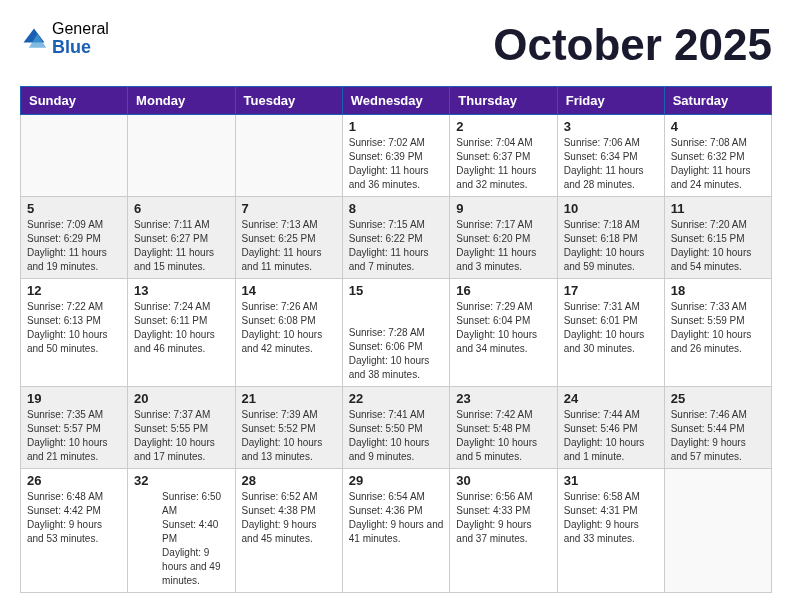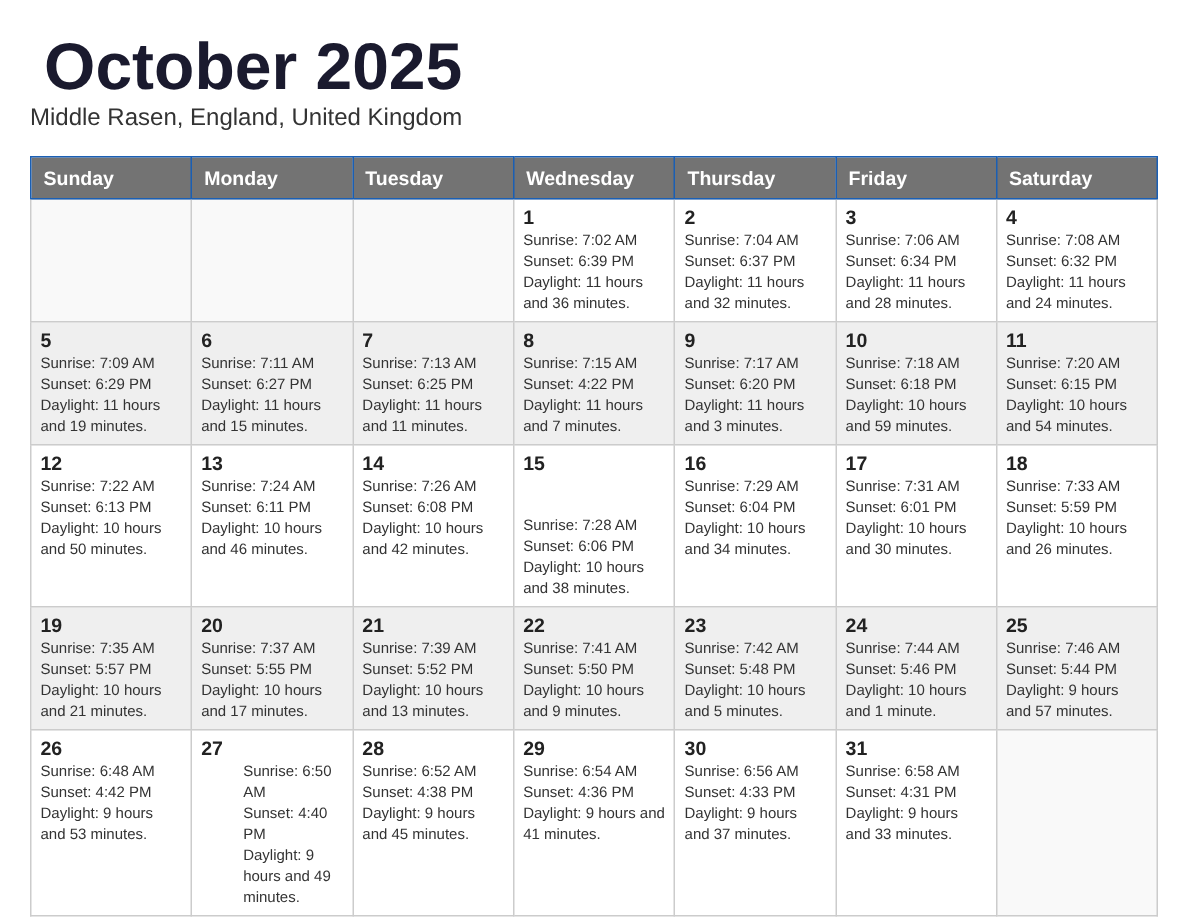--- a/index.html
+++ b/index.html
@@ -46,21 +46,21 @@
     .location {
       font-size: 16px;
       color: #333;
     }
     .calendar {
       width: 100%;
       border-collapse: collapse;
       border: 1px solid #ccc;
     }
     .calendar th {
-      background-color: #737373;
+      background-color: #4c1d95;
       color: white;
       text-align: left;
       padding: 6px 8px;
       font-size: 13px;
       border: 1px solid #1a5fb4;
     }
     .calendar td {
       border: 1px solid #ccc;
       vertical-align: top;
       padding: 4px 6px;
@@ -85,23 +85,32 @@
       color: #333;
     }
     .row-shade td {
       background: #efefef;
     }
   </style>
 </head>
 <body>
 
 <div class="header">
+  <div class="logo">
+    <svg class="logo-icon" viewBox="0 0 32 32">
+      <polygon points="16,4 28,20 4,20" fill="#1a5fb4"></polygon>
+      <polygon points="20,10 30,26 10,26" fill="#4a9fd4" opacity="0.7"></polygon>
+    </svg>
+    <div class="logo-text">
+      <span>General</span>
+      <span class="logo-blue">Blue</span>
+    </div>
+  </div>
   <div class="title-block">
     <div class="month-title">October 2025</div>
-    <div class="location">Middle Rasen, England, United Kingdom</div>
   </div>
 </div>
 
 <table class="calendar">
   <thead>
     <tr>
     <th>Sunday</th>
         <th>Monday</th>
         <th>Tuesday</th>
         <th>Wednesday</th>
@@ -155,21 +164,21 @@
         </td>
         <td>
           <div class="day-number">7</div>
           <div class="day-info" style="white-space: pre-line;">Sunrise: 7:13 AM
 Sunset: 6:25 PM
 Daylight: 11 hours and 11 minutes.</div>
         </td>
         <td>
           <div class="day-number">8</div>
           <div class="day-info" style="white-space: pre-line;">Sunrise: 7:15 AM
-Sunset: 4:22 PM
+Sunset: 6:22 PM
 Daylight: 11 hours and 7 minutes.</div>
         </td>
         <td>
           <div class="day-number">9</div>
           <div class="day-info" style="white-space: pre-line;">Sunrise: 7:17 AM
 Sunset: 6:20 PM
 Daylight: 11 hours and 3 minutes.</div>
         </td>
         <td>
           <div class="day-number">10</div>
@@ -273,21 +282,21 @@
         </td>
       </tr>
       <tr>
         <td>
           <div class="day-number">26</div>
           <div class="day-info" style="white-space: pre-line;">Sunrise: 6:48 AM
 Sunset: 4:42 PM
 Daylight: 9 hours and 53 minutes.</div>
         </td>
         <td>
-          <div class="day-number">27</div>
+          <div class="day-number">32</div>
           <div class="day-info" style="white-space: pre-line; margin-left: 28px;">Sunrise: 6:50 AM
 Sunset: 4:40 PM
 Daylight: 9 hours and 49 minutes.</div>
         </td>
         <td>
           <div class="day-number">28</div>
           <div class="day-info" style="white-space: pre-line;">Sunrise: 6:52 AM
 Sunset: 4:38 PM
 Daylight: 9 hours and 45 minutes.</div>
         </td>

